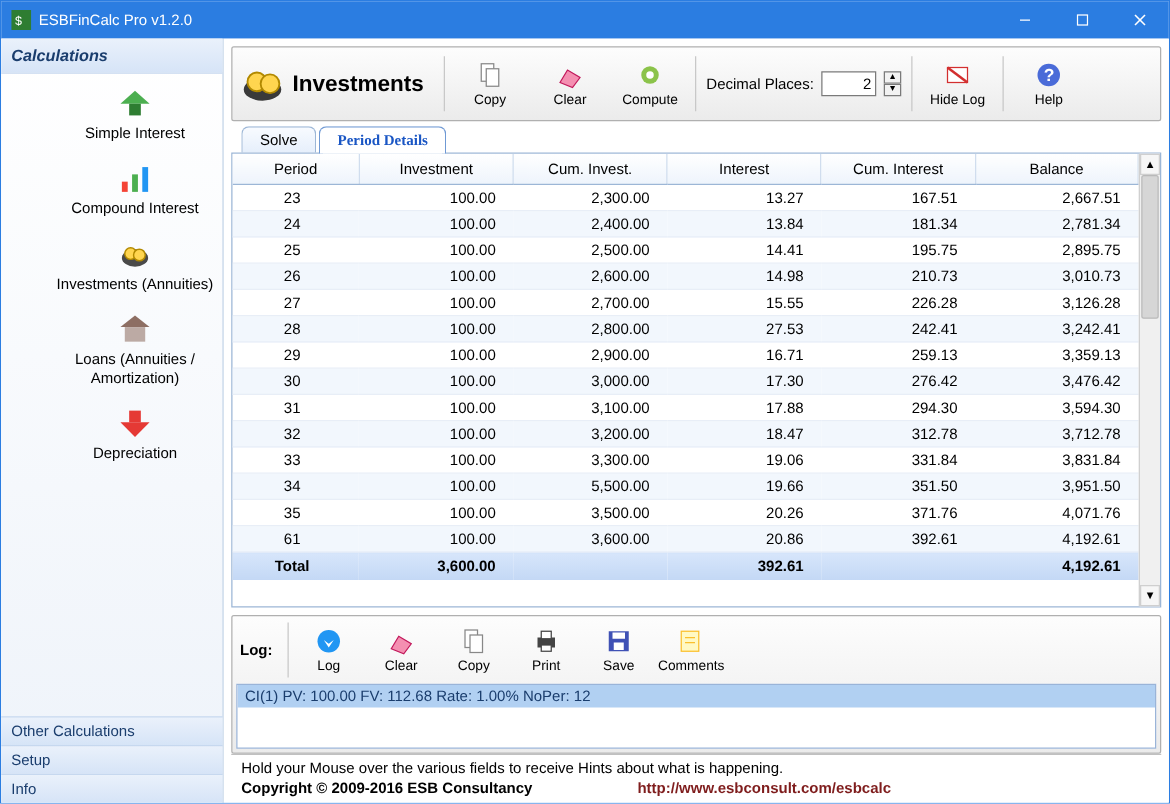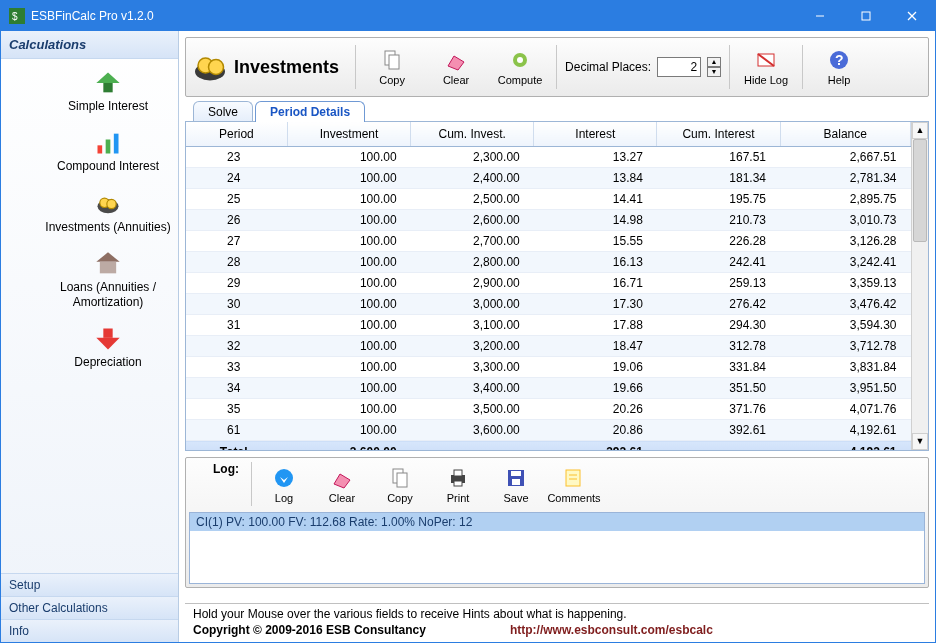--- a/index.html
+++ b/index.html
@@ -24,42 +24,42 @@
     .panel-head svg { width: 36px; height: 36px; }
     .tbtn { display: flex; flex-direction: column; align-items: center; justify-content: center; width: 56px; height: 50px; border: 1px solid transparent; cursor: pointer; font-size: 11px; border-radius: 3px; }
     .tbtn svg { width: 24px; height: 24px; margin-bottom: 2px; }
     .tsep { width: 1px; height: 44px; background: #c8c8c8; }
     .decplaces { display: flex; align-items: center; gap: 6px; font-size: 12px; }
     .decplaces input { width: 44px; height: 20px; text-align: right; border: 1px solid #7a7a7a; font-size: 12px; padding-right: 3px; }
     .spin { display: flex; flex-direction: column; }
     .spin div { width: 14px; height: 10px; border: 1px solid #7a7a7a; background: #f2f2f2; font-size: 7px; text-align: center; line-height: 8px; cursor: pointer;}
     .tabsrow { display: flex; margin-top: 4px; padding-left: 8px; }
     .tab { padding: 3px 14px; font-size: 12px; border: 1px solid #9cb6d6; border-bottom: none; border-top-left-radius: 6px; border-top-right-radius: 6px; background: linear-gradient(to bottom,#f8fbff,#e5eefb); cursor: pointer; margin-right: 2px; color: #000; }
-    .tab.active { color: #1a56c4; font-weight: bold; background: #fff; position: relative; z-index: 2; border-color:#6f99d4; }
+    .tab.active { color: #1a56c4; font-weight: bold; background: #fff; position: relative; z-index: 2; border-color:#6f99d4;font-family:Liberation Serif, serif; }
     .grid-wrap { border: 1px solid #9cb6d6; background: #fff; flex: 1; min-height: 0; position: relative; margin-top: -1px; display: flex; justify-content: flex-end; }
     .grid-inner { flex: 1; overflow: hidden; display: flex; flex-direction: column; }
     table { border-collapse: collapse; width: 100%; table-layout: fixed; }
     thead th { background: linear-gradient(to bottom,#fff,#eef4fc); border-bottom: 1px solid #9cb6d6; border-right: 1px solid #d0ddee; padding: 5px 8px; font-weight: normal; font-size: 12px; color: #000; text-align: center; }
     tbody td { padding: 3px 14px 3px 8px; border-bottom: 1px solid #e8eef7; font-size: 12px; text-align: right; color: #000; }
     tbody tr:nth-child(even) td { background: #f2f7fd; }
     tbody td:first-child { text-align: center; }
     tfoot td { background: linear-gradient(to bottom,#d7e6fb,#c3d8f5); font-weight: bold; padding: 4px 14px 4px 8px; text-align: right; font-size: 12px; border-top:1px solid #9cb6d6; }
     tfoot td:first-child { text-align: center; }
     .vscroll { width: 17px; background: #f0f0f0; border-left: 1px solid #d0d0d0; position: relative; }
     .vscroll .arrow { height: 17px; background: #f6f6f6; border: 1px solid #cfcfcf; font-size: 9px; text-align: center; line-height: 15px; cursor: pointer; }
     .vscroll .track { position: absolute; top: 17px; bottom: 17px; left: 0; right: 0; }
     .vscroll .thumb { position: absolute; left: 1px; right: 1px; top: 0; height: 35%; background: #d6d6d6; border: 1px solid #b9b9b9; border-radius: 2px; }
     .vscroll .arrow.bottom { position: absolute; bottom: 0; left: 0; right: 0; }
     .log-panel { margin-top: 6px; border: 1px solid #b0b0b0; background: linear-gradient(to bottom,#fdfdfd,#ebebeb); border-radius: 2px; }
-    .log-tools { display: flex; padding: 4px 6px; gap: 6px; margin-left: 21px; }
+    .log-tools { display: flex; align-items: center; padding: 4px 6px; gap: 6px; }
     .log-label { font-weight: bold; font-size: 12px; margin-right: 6px; }
     .log-tools .tbtn { width: 52px; height: 46px; }
-    .log-content { margin: 0 3px 3px 3px; border: 1px solid #9ab4d8; background: #fff; height: 72px; overflow: auto;}
+    .log-content { margin: 0 3px 3px 3px; border: 1px solid #9ab4d8; background: #fff; height: 52px; overflow: auto;}
     .log-line { background: #b1d0f2; color: #1a3d6d; padding: 2px 6px; font-size: 12px; }
-    .statusbar { border-top: 1px solid #c0c0c0; padding: 3px 8px; font-size: 12px; display: flex; flex-direction: column; gap: 2px; margin-top: 15px; }
+    .statusbar { border-top: 1px solid #c0c0c0; padding: 3px 8px; font-size: 12px; display: flex; flex-direction: column; gap: 2px; }
     .statusbar .line2 { display: flex; gap: 84px; }
     .statusbar b { font-weight: bold; }
     .url { color: #7f1d1d; }
   </style>
 </head>
 <body>
 
 <div class="window">
 
   <div class="titlebar">
@@ -122,22 +122,22 @@
         </div>
         <div class="sidebar-item">
           <svg class="sidebar-icon" viewBox="0 0 24 24">
               <rect x="8" y="3" width="8" height="8" fill="#e53935"></rect>
               <polygon points="12,21 2,11 22,11" fill="#e53935"></polygon>
             </svg>
           <span>Depreciation</span>
         </div>
       </div>
       <div class="sidebar-footer">
+        <div class="sidebar-link">Other Calculations</div>
         <div class="sidebar-link">Setup</div>
-        <div class="sidebar-link">Other Calculations</div>
         <div class="sidebar-link">Info</div>
       </div>
     </div>
 
     <div class="main">
       <div class="toolbar-panel">
         <div class="panel-head">
           <svg viewBox="0 0 24 24">
               <ellipse cx="12" cy="15" rx="10" ry="6" fill="#3a3a3a"></ellipse>
               <circle cx="9" cy="11" r="5" fill="#ffd54f" stroke="#b28900"></circle>
@@ -257,21 +257,21 @@
                   <td>100.00</td>
                   <td>2,700.00</td>
                   <td>15.55</td>
                   <td>226.28</td>
                   <td>3,126.28</td>
                 </tr>
                 <tr>
                   <td>28</td>
                   <td>100.00</td>
                   <td>2,800.00</td>
-                  <td>16.13</td>
+                  <td>27.53</td>
                   <td>242.41</td>
                   <td>3,242.41</td>
                 </tr>
                 <tr>
                   <td>29</td>
                   <td>100.00</td>
                   <td>2,900.00</td>
                   <td>16.71</td>
                   <td>259.13</td>
                   <td>3,359.13</td>
@@ -304,21 +304,21 @@
                   <td>33</td>
                   <td>100.00</td>
                   <td>3,300.00</td>
                   <td>19.06</td>
                   <td>331.84</td>
                   <td>3,831.84</td>
                 </tr>
                 <tr>
                   <td>34</td>
                   <td>100.00</td>
-                  <td>3,400.00</td>
+                  <td>5,500.00</td>
                   <td>19.66</td>
                   <td>351.50</td>
                   <td>3,951.50</td>
                 </tr>
                 <tr>
                   <td>35</td>
                   <td>100.00</td>
                   <td>3,500.00</td>
                   <td>20.26</td>
                   <td>371.76</td>

